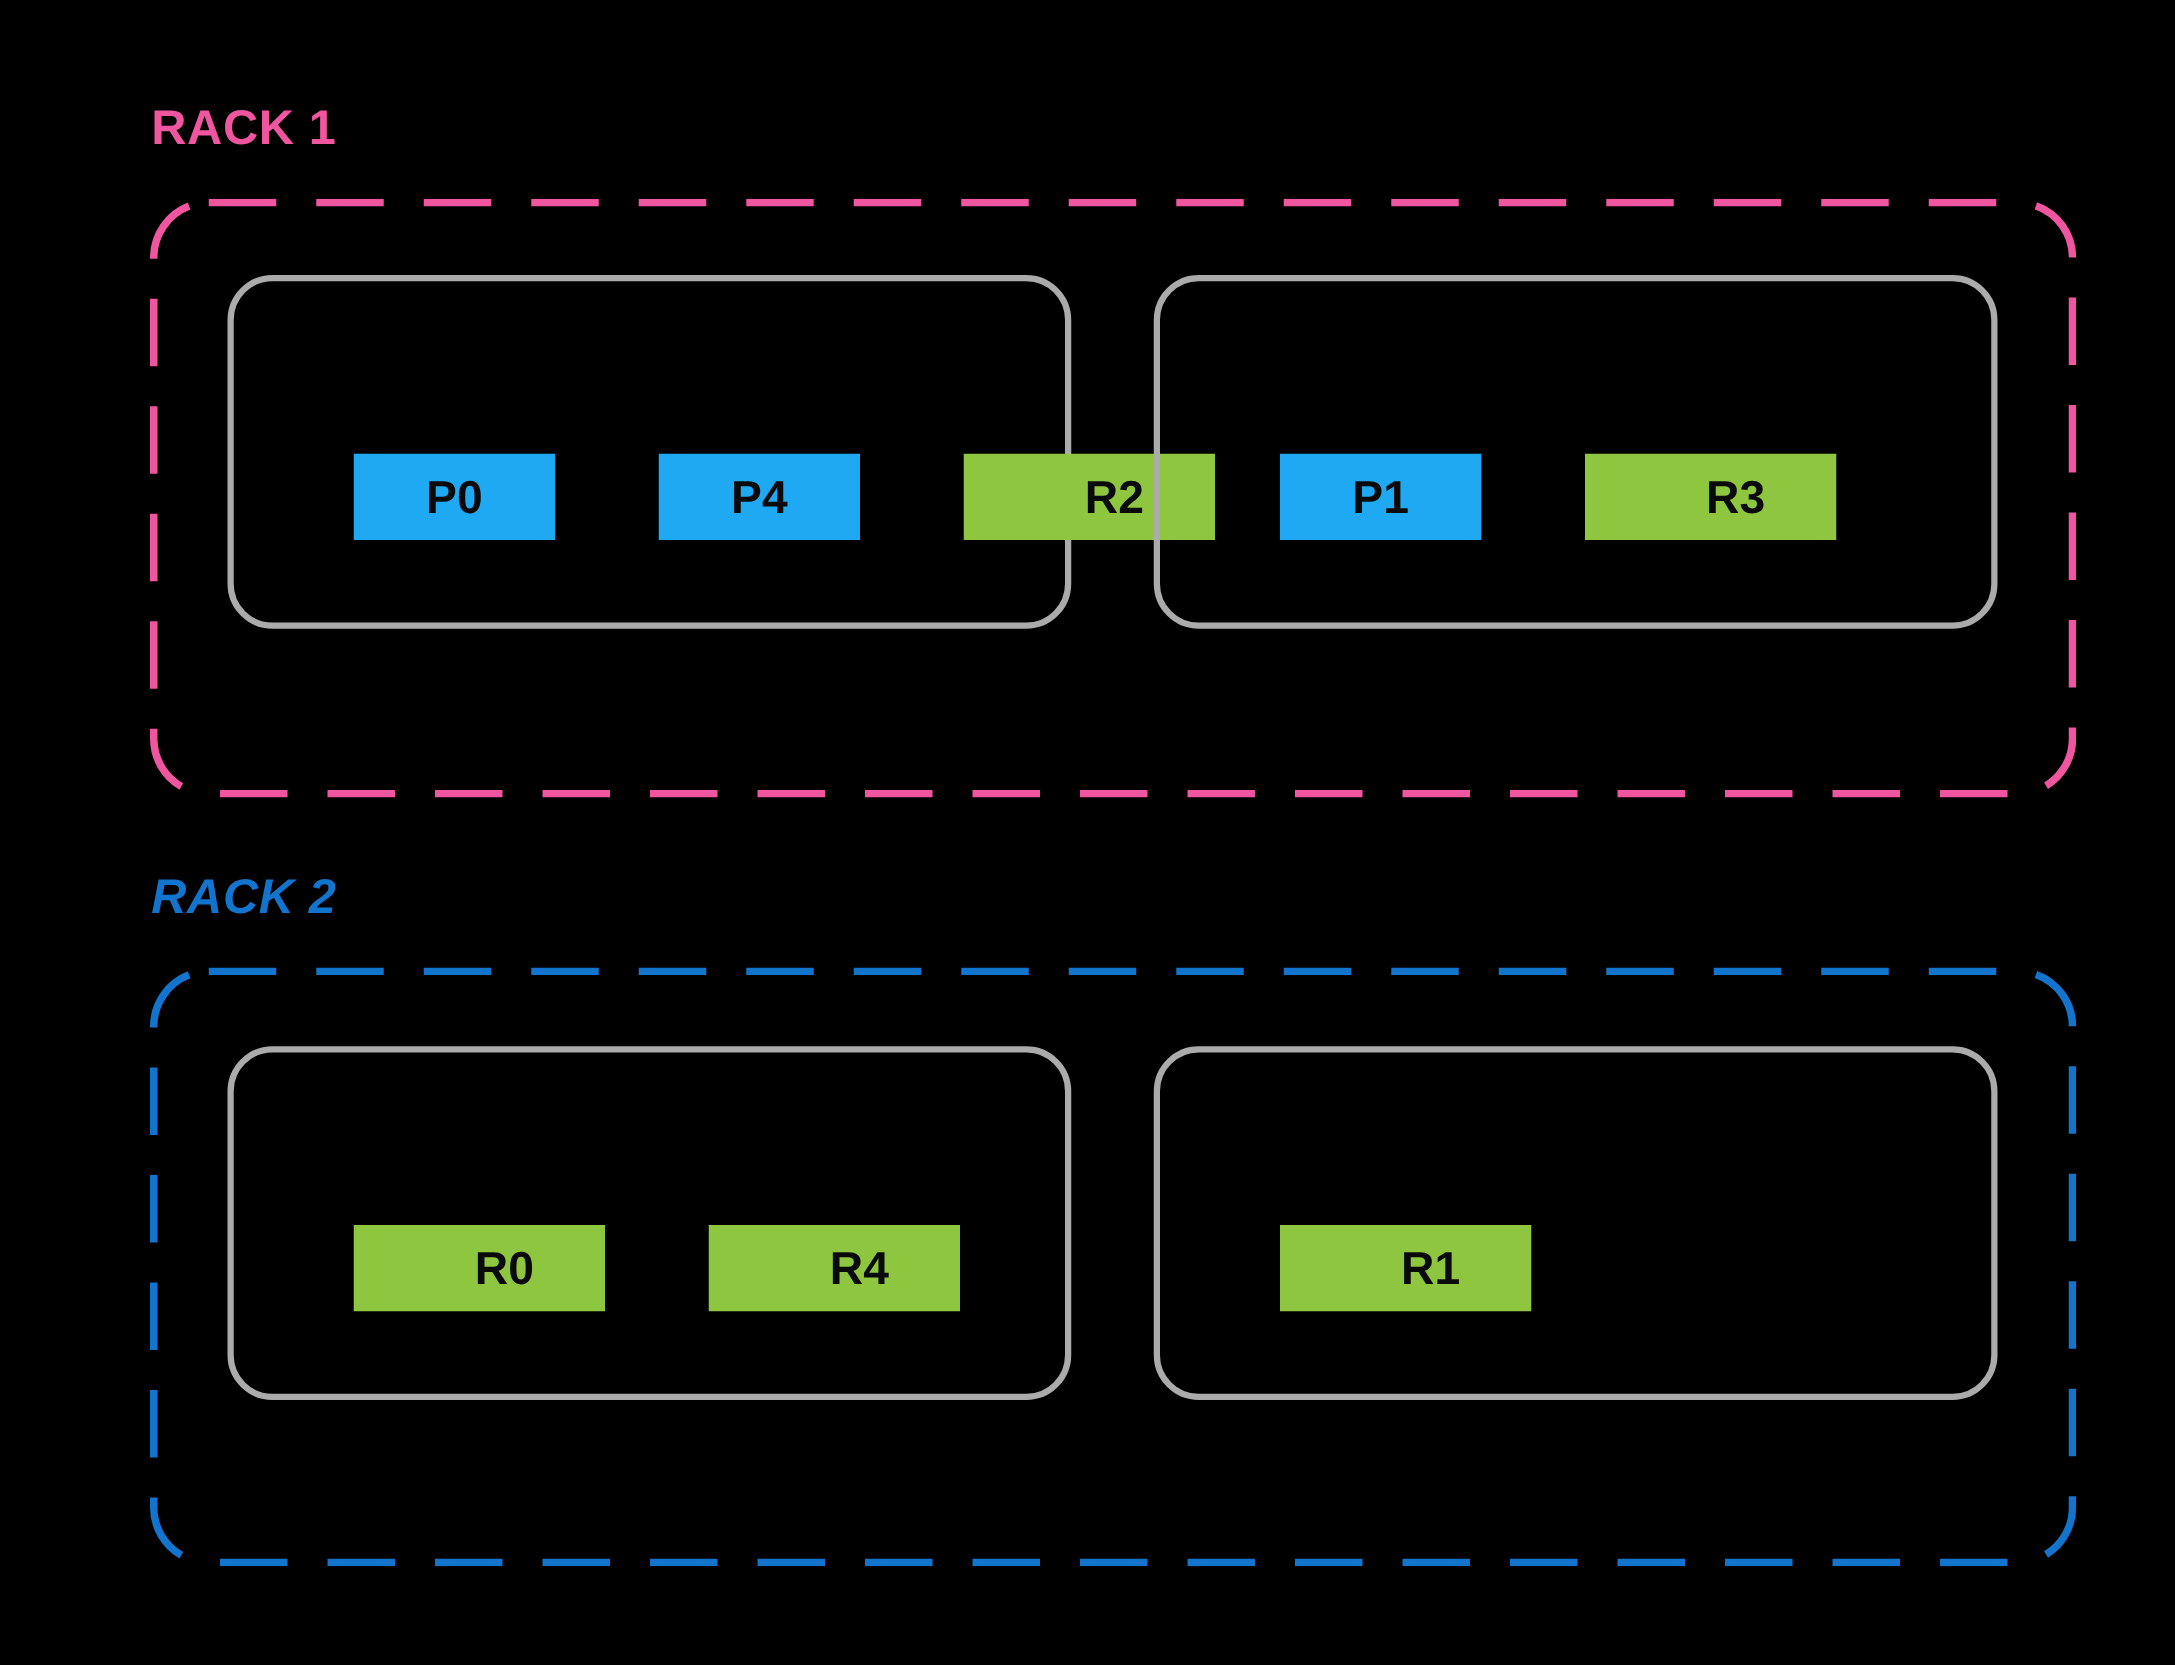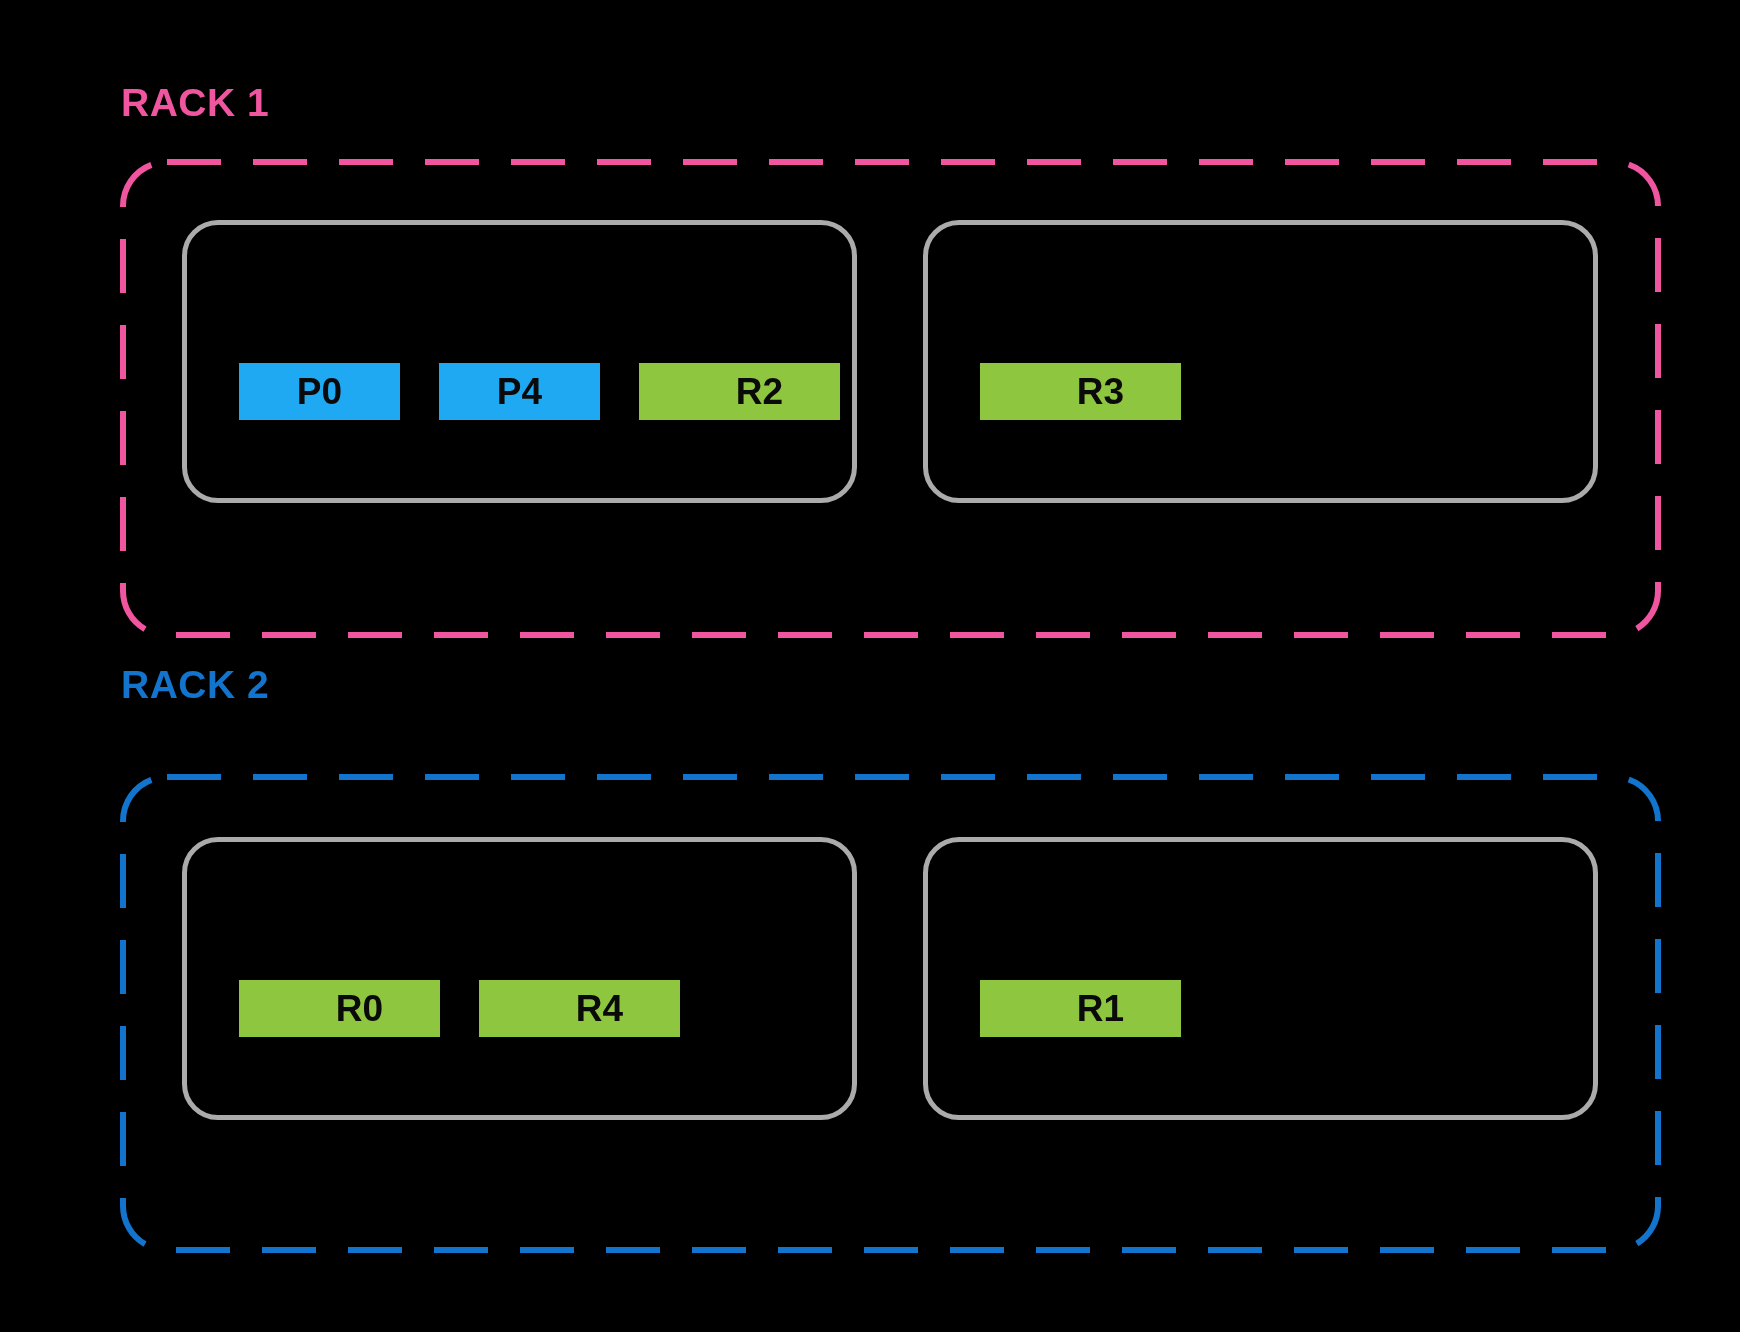--- a/index.html
+++ b/index.html
@@ -17,21 +17,21 @@
   }
   .rack-label {
     position: absolute;
     font-size: 39px;
     font-weight: 700;
     letter-spacing: 0.5px;
     line-height: 1.1;
     white-space: nowrap;
   }
   .rack-label.rack1 { left: 121px; top: 82px;  color: var(--rack1-accent, #F0569F); }
-  .rack-label.rack2 { left: 121px; top: 664px; color: var(--rack2-accent, #1274CC); }
+  .rack-label.rack2 { left: 121px; top: 697px; color: var(--rack2-accent, #1274CC); font-style: italic; }
 
   .rack-boundary {
     position: absolute;
     left: 120px;
     width: 1541px;
     height: 479px;
     display: block;
   }
   .rack-boundary.rack1 { top: 159px; }
   .rack-boundary.rack2 { top: 774px; }
@@ -52,27 +52,28 @@
 
   .nodes {
     position: absolute;
     left: 52px;
     top: 138px;
     display: flex;
     gap: 39px;
   }
   .node {
     width: 161px;
-    height: 57px;
+    height: 69px;
     display: flex;
     align-items: center;
     justify-content: center;
     font-size: 37px;
     font-weight: 700;
     color: var(--node-text, #0A0A0A);
+    margin-left: 44px;
   }
   .node.p { background: var(--node-p-fill, #1EA9F2); }
   .node.r { background: var(--node-r-fill, #8EC63F); padding-left: 40px; }
 </style>
 </head>
 <body>
 
 <div class="canvas">
 
   <section>
@@ -84,20 +85,21 @@
 
     <div class="host-box h0 row1">
       <div class="nodes">
           <div class="node p">P0</div>
           <div class="node p">P4</div>
           <div class="node r">R2</div>
         </div>
     </div>
     <div class="host-box h1 row1">
       <div class="nodes">
+          <div class="node p">P1</div>
           <div class="node r">R3</div>
         </div>
     </div>
   </section>
 
   <section>
     <div class="rack-label rack2">RACK 2</div>
 
     <svg class="rack-boundary rack2" viewBox="0 0 1541 479" xmlns="http://www.w3.org/2000/svg">
       <rect x="3" y="3" width="1535" height="473" rx="44" ry="44" fill="none" stroke-width="6" stroke-dasharray="54 32" stroke="#1274CC"></rect>

